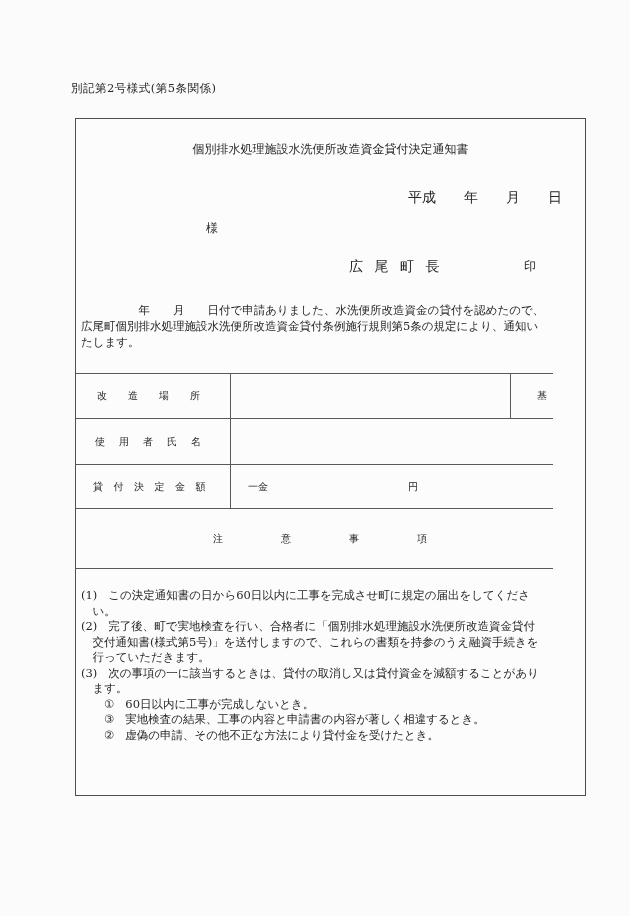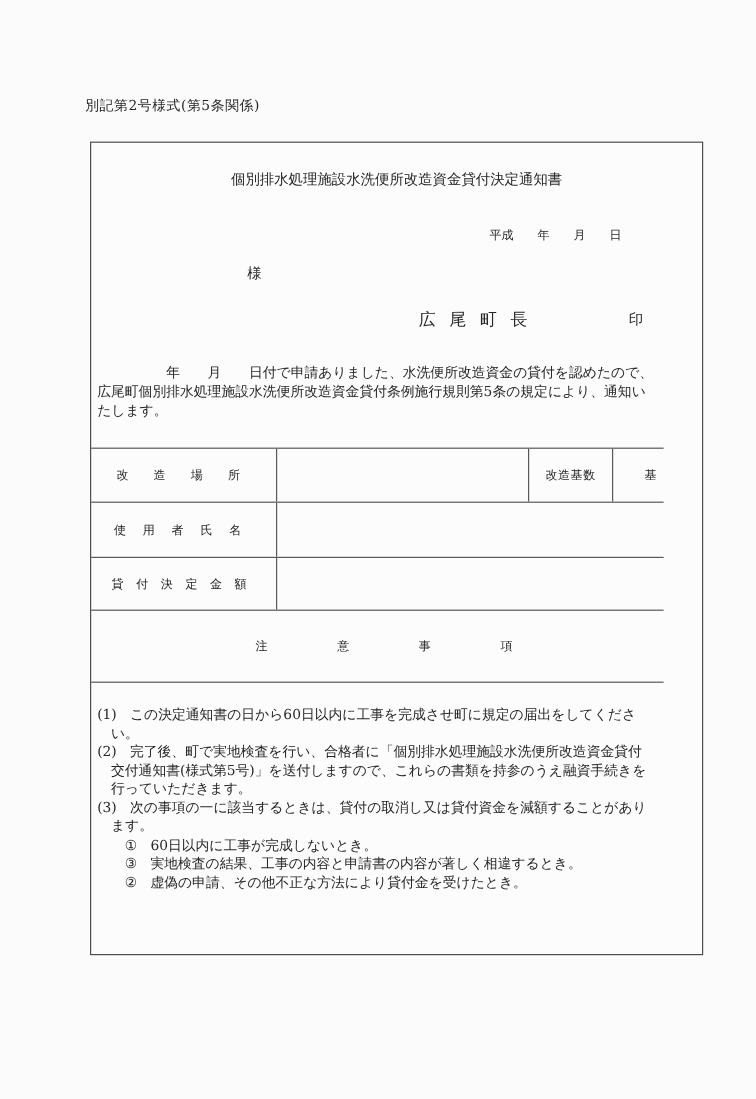--- a/index.html
+++ b/index.html
@@ -19,21 +19,21 @@
     position:absolute; left:75px; top:118px;
     width:477px; height:676px;
     border:1px solid #4d4d4d;
     background:#fcfcfc;
     padding-left:32px;
   }
   .doc-title {
     position:absolute; top:22px; left:0; width:100%;
     text-align:center; font-size:12px;
   }
-  .date-line { position:absolute; top:70px; left:332px; font-size:10px; white-space:pre; }
+  .date-line { position:absolute; top:70px; left:332px; font-size:14px; white-space:pre; }
   .addressee { position:absolute; top:101px; left:130px; font-size:12px; }
   .sender    { position:absolute; top:139px; left:273px; font-size:14px; letter-spacing:11.5px; white-space:pre; }
   .seal      { position:absolute; top:139px; left:448px; font-size:12px; }
   .body-text {
     position:absolute; top:183px; left:5px; right:2px;
     font-size:11.5px; line-height:16px; white-space:pre;
   }
   .form-table { position:absolute; top:254px; left:0; width:477px; }
   .trow { display:flex; border-top:1px solid #595959; box-sizing:border-box; }
   .trow1 { height:45px; }
@@ -78,31 +78,35 @@
 
   <div class="body-text">　　　　　年　　月　　日付で申請ありました、水洗便所改造資金の貸付を認めたので、
 広尾町個別排水処理施設水洗便所改造資金貸付条例施行規則第5条の規定により、通知い
 たします。</div>
 
   <div class="form-table">
 
     <div class="trow trow1">
       <div class="cell c-label l1 bordered">改造場所</div>
       <div class="cell c-value bordered"></div>
-      <div class="cell c-units-label bordered">改造基数</div>
       <div class="cell c-units-value">基</div>
     </div>
 
     <div class="trow trow2">
       <div class="cell c-label l2 bordered">使用者氏名</div>
       <div class="cell c-value"></div>
     </div>
 
     <div class="trow trow3">
       <div class="cell c-label l3 bordered">貸付決定金額</div>
+      <div class="cell c-value">
+        <span class="amount-prefix">一金</span>
+        <span></span>
+        <span class="amount-unit">円</span>
+      </div>
     </div>
 
     <div class="trow trow4">
       <div class="cell c-notice">注意事項</div>
     </div>
 
   </div>
 
   <div class="notes">
     <div class="note"><span class="note-label">(1)</span><span>この決定通知書の日から60日以内に工事を完成させ町に規定の届出をしてくださ

